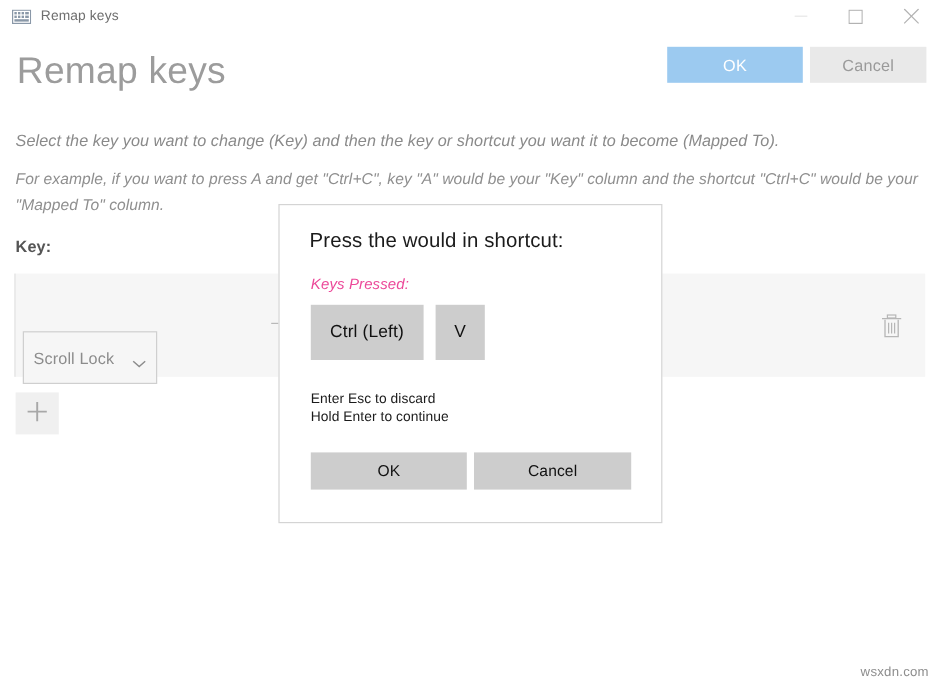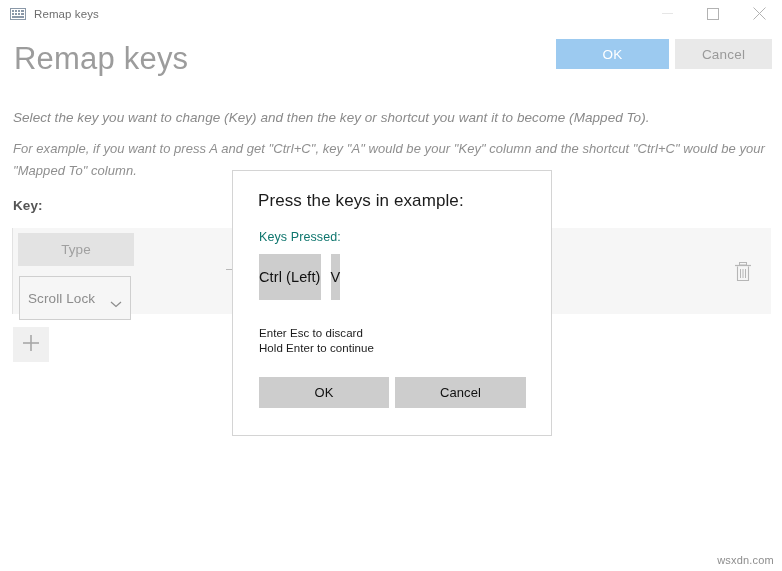--- a/index.html
+++ b/index.html
@@ -257,37 +257,38 @@
     font-size: 17px;
     color: #1b1b1b;
     letter-spacing: .1px;
     font-weight: 400;
   }
   #dialog-subtitle {
     position: absolute;
     left: 26px;
     top: 59px;
     font-size: 12.5px;
-    color: #0f766e;
-    letter-spacing: .1px;
+    color: #ec4899;
+    letter-spacing: .1px;
+    font-style: italic;
   }
   #keys-pressed-list {
     position: absolute;
     left: 26px;
     top: 83px;
     display: flex;
     gap: 10px;
   }
   .key-chip {
     background: #cdcdcd;
     height: 46px;
     display: flex;
     align-items: center;
     justify-content: center;
-    padding: 0 0;
+    padding: 0 16px;
     font-size: 14.5px;
     color: #111111;
     letter-spacing: .1px;
     white-space: nowrap;
     box-sizing: border-box;
   }
   #dialog-hints {
     position: absolute;
     left: 26px;
     top: 155px;
@@ -383,21 +384,20 @@
     <button id="ok-button-header" class="header-btn">OK</button>
     <button id="cancel-button-header" class="header-btn">Cancel</button>
   </div>
 
   <div id="desc-line-1">Select the key you want to change (Key) and then the key or shortcut you want it to become (Mapped To).</div>
   <div id="desc-line-2">For example, if you want to press A and get "Ctrl+C", key "A" would be your "Key" column and the shortcut "Ctrl+C" would be your "Mapped To" column.</div>
 
   <div id="key-label">Key:</div>
 
   <div id="mapping-row">
-    <button id="type-button">Type</button>
 
     <div id="key-select">
       <span id="key-select-value">Scroll Lock</span>
       <span class="chevron">
         <svg width="12" height="8" viewBox="0 0 12 8">
           <polyline points="1,2 6,6.5 11,2" fill="none" stroke="#8c8c8c" stroke-width="1.2"></polyline>
         </svg>
       </span>
     </div>
 
@@ -420,21 +420,21 @@
   <button id="add-button">
     <span>
       <svg width="20" height="20" viewBox="0 0 20 20">
         <line x1="10" y1="2" x2="10" y2="18" stroke="#a8a8a8" stroke-width="1.6"></line>
         <line x1="2" y1="10" x2="18" y2="10" stroke="#a8a8a8" stroke-width="1.6"></line>
       </svg>
     </span>
   </button>
 
   <div id="shortcut-dialog">
-    <div id="dialog-title">Press the keys in example:</div>
+    <div id="dialog-title">Press the would in shortcut:</div>
     <div id="dialog-subtitle">Keys Pressed:</div>
 
     <div id="keys-pressed-list">
       <div class="key-chip">Ctrl (Left)</div>
       <div class="key-chip">V</div>
     </div>
 
     <div id="dialog-hints">
       <div>Enter Esc to discard</div>
       <div>Hold Enter to continue</div>

